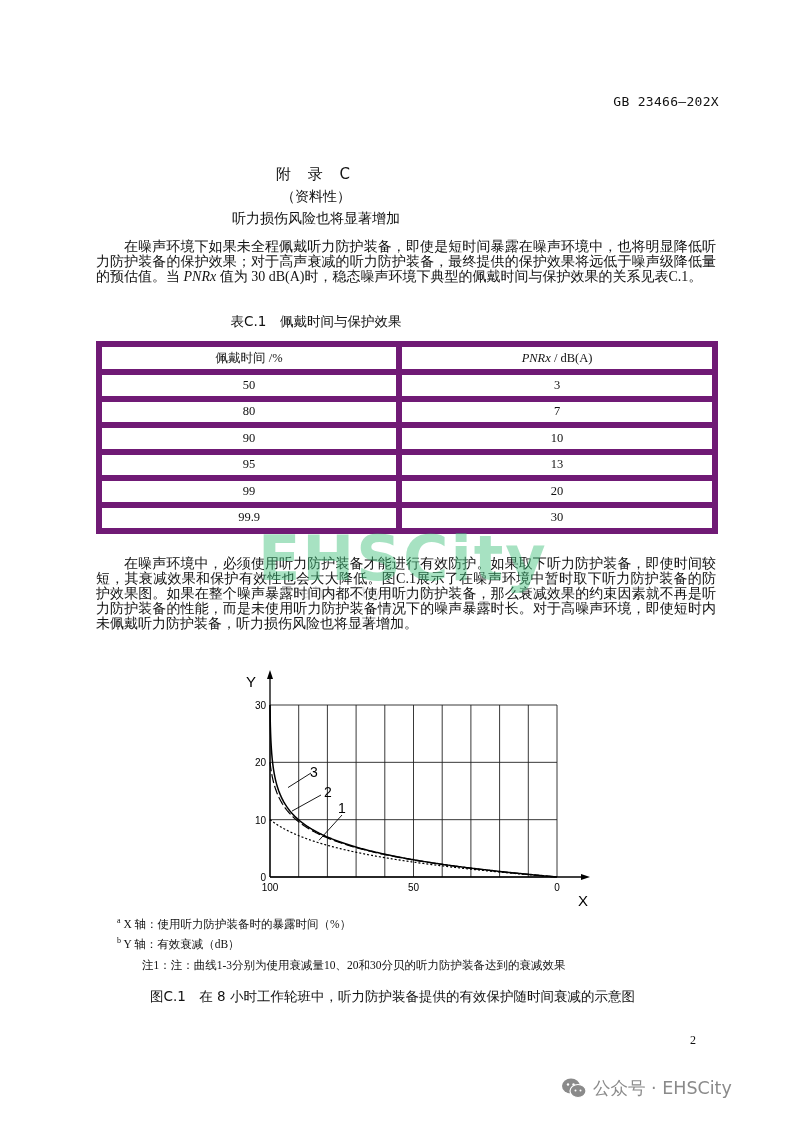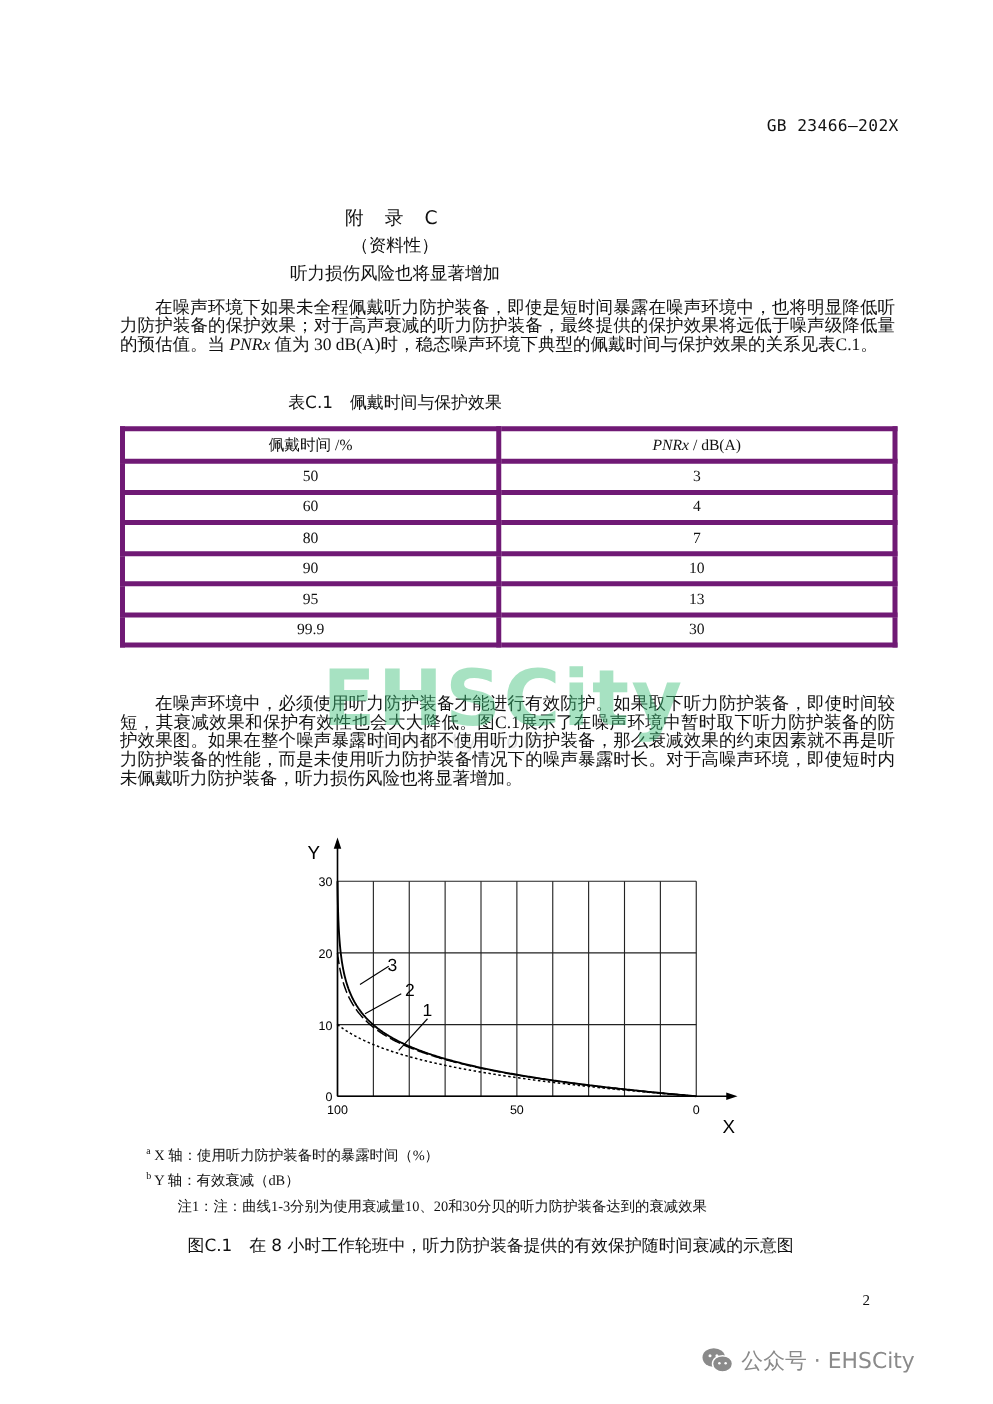--- a/index.html
+++ b/index.html
@@ -10,21 +10,21 @@
   .center { left:0; width:632px; text-align:center; }
   .annex-title { top:165px; font-size:15px; letter-spacing:6px; font-family:"DejaVu Sans","Liberation Sans",sans-serif; }
   .annex-nature { top:188px; font-size:14px; font-family:"DejaVu Sans","Liberation Sans",sans-serif; }
   .annex-heading { top:210px; font-size:14px; font-family:"DejaVu Sans","Liberation Sans",sans-serif; }
   .para { left:96px; width:620px; font-size:14px; line-height:15px; text-align:justify; text-indent:28px; }
   .para1 { top:239px; }
   .para2 { top:556px; }
   .para i { font-style:italic; }
   .table-caption { top:313px; font-size:13.5px; font-family:"DejaVu Sans","Liberation Sans",sans-serif; }
   table.data { position:absolute; left:96px; top:341px; width:622px; border-collapse:collapse; border:2px solid #000; font-size:12.5px; }
-  table.data td, table.data th { border:4px solid #701a75; height:20.5px; padding:0; text-align:center; font-weight:normal; }
+  table.data td, table.data th { border:6px solid #701a75; height:20.5px; padding:0; text-align:center; font-weight:normal; }
   table.data th { height:22px; }
   .notes { left:117px; font-size:11.5px; }
   .note-a { top:916px; }
   .note-b { top:936px; }
   .note-1 { top:958px; left:106px;margin-left:36px; }
   .fig-caption { top:988px; left:150px; font-size:13.5px; font-family:"DejaVu Sans","Liberation Sans",sans-serif; }
   .page-num { top:1033px; left:690px; font-size:12px; }
   .wechat { top:1076px; left:561px; font-family:"DejaVu Sans","Liberation Sans",sans-serif; font-size:17.5px; color:#8a8a8a; display:flex; align-items:center; gap:6px; }
   .watermark { top:522px; left:258px; font-family:"DejaVu Sans","Liberation Sans",sans-serif; font-weight:bold; font-size:62px; color:rgba(60,190,120,0.45); letter-spacing:2px; pointer-events:none; }
   .watermark-sub { top:583px; left:300px; font-family:"DejaVu Sans","Liberation Sans",sans-serif; font-size:16px; color:rgba(80,80,80,0.18); letter-spacing:4px; pointer-events:none; }
@@ -50,34 +50,34 @@
       <th>佩戴时间 /%</th>
       <th><i>PNRx</i><span> / dB(A)</span></th>
     </tr>
   </thead>
   <tbody id="table-body">
       <tr>
         <td>50</td>
         <td>3</td>
       </tr>
       <tr>
-        <td>60</td>
-        <td>4</td>
-      </tr>
-      <tr>
         <td>80</td>
         <td>7</td>
       </tr>
       <tr>
         <td>90</td>
         <td>10</td>
       </tr>
       <tr>
         <td>95</td>
         <td>13</td>
+      </tr>
+      <tr>
+        <td>99</td>
+        <td>20</td>
       </tr>
       <tr>
         <td>99.9</td>
         <td>30</td>
       </tr>
     </tbody>
 </table>
 
 <div class="abs para para2">在噪声环境中，必须使用听力防护装备才能进行有效防护。如果取下听力防护装备，即使时间较短，其衰减效果和保护有效性也会大大降低。图C.1展示了在噪声环境中暂时取下听力防护装备的防护效果图。如果在整个噪声暴露时间内都不使用听力防护装备，那么衰减效果的约束因素就不再是听力防护装备的性能，而是未使用听力防护装备情况下的噪声暴露时长。对于高噪声环境，即使短时内未佩戴听力防护装备，听力损伤风险也将显著增加。</div>
 

